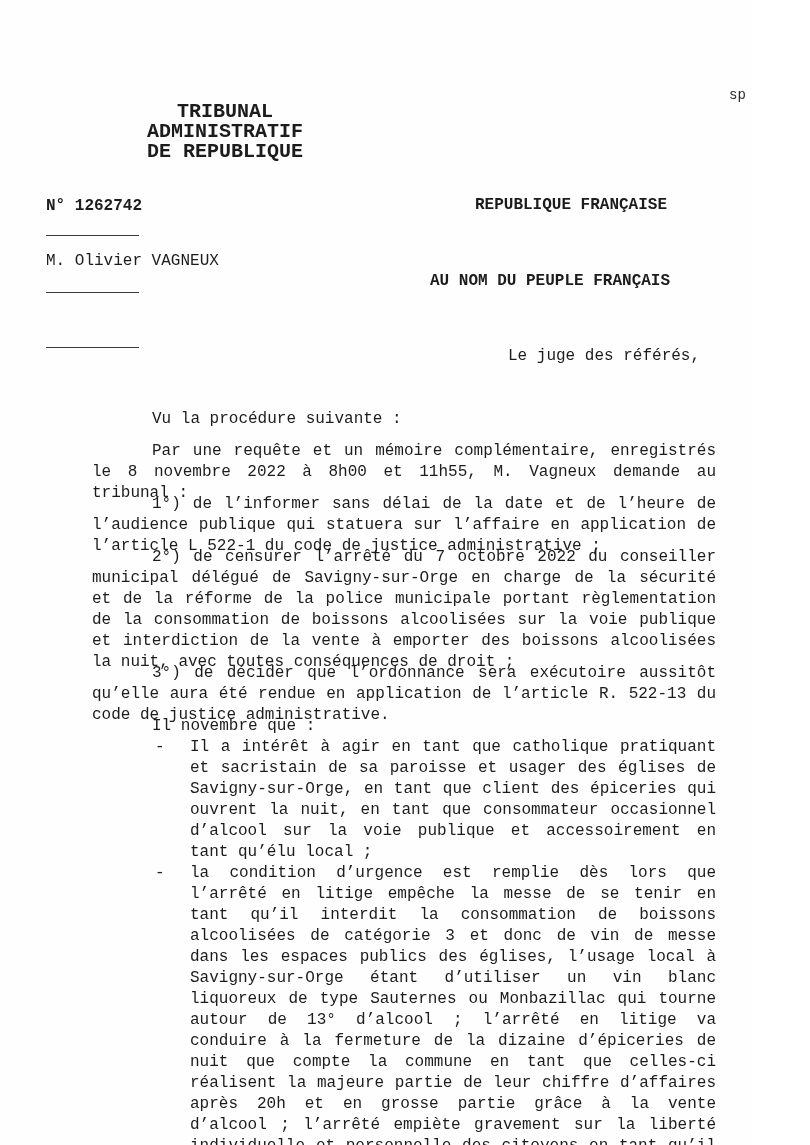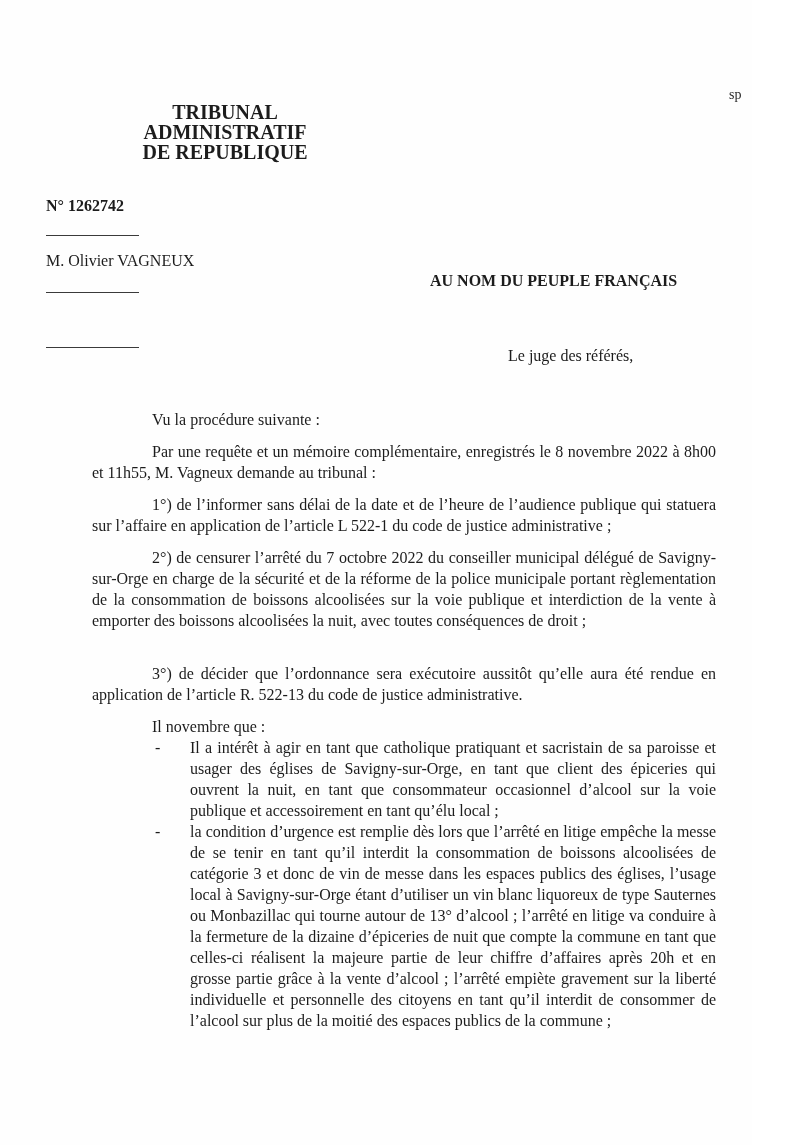--- a/index.html
+++ b/index.html
@@ -1,21 +1,21 @@
 <!DOCTYPE html>
 <html><head>
 <meta charset="utf-8">
 <style>
   html, body { margin: 0; padding: 0; background: #ffffff; }
   #page {
     position: relative;
     width: 752px;
     height: 1145px;
     background: #fefefe;
-    font-family: Liberation Serif, serif;
+    font-family: Liberation Mono, monospace;
     color: #1c1c1c;
     overflow: hidden;
   }
   .corner-mark {
     position: absolute;
     left: 729px;
     top: 87px;
     font-size: 14px;
     color: #2a2a2a;
   }
@@ -133,20 +133,21 @@
     <div>TRIBUNAL ADMINISTRATIF</div>
     <div>DE REPUBLIQUE</div>
   </div>
 
   <div class="case-number">N° 1262742</div>
   <div class="rule" id="rule1"></div>
   <div class="party">M. Olivier VAGNEUX</div>
   <div class="rule" id="rule2"></div>
   <div class="rule" id="rule3"></div>
 
+  <div class="republic-title">REPUBLIQUE FRANÇAISE</div>
   <div class="people-title">AU NOM DU PEUPLE FRANÇAIS</div>
   <div class="judge-line">Le juge des référés,</div>
 
   <div class="body-col">
     <p class="para" id="p-vu">Vu la procédure suivante :</p>
     <p class="para" id="p-par">Par une requête et un mémoire complémentaire, enregistrés le 8 novembre 2022 à 8h00 et 11h55, M. Vagneux demande au tribunal :</p>
     <p class="para" id="p-1">1°) de l’informer sans délai de la date et de l’heure de l’audience publique qui statuera sur l’affaire en application de l’article L 522-1 du code de justice administrative ;</p>
     <p class="para" id="p-2">2°) de censurer l’arrêté du 7 octobre 2022 du conseiller municipal délégué de Savigny-sur-Orge en charge de la sécurité et de la réforme de la police municipale portant règlementation de la consommation de boissons alcoolisées sur la voie publique et interdiction de la vente à emporter des boissons alcoolisées la nuit, avec toutes conséquences de droit ;</p>
     <p class="para" id="p-3">3°) de décider que l’ordonnance sera exécutoire aussitôt qu’elle aura été rendue en application de l’article R. 522-13 du code de justice administrative.</p>
     <p class="para" id="p-soutient">Il novembre que :</p>

